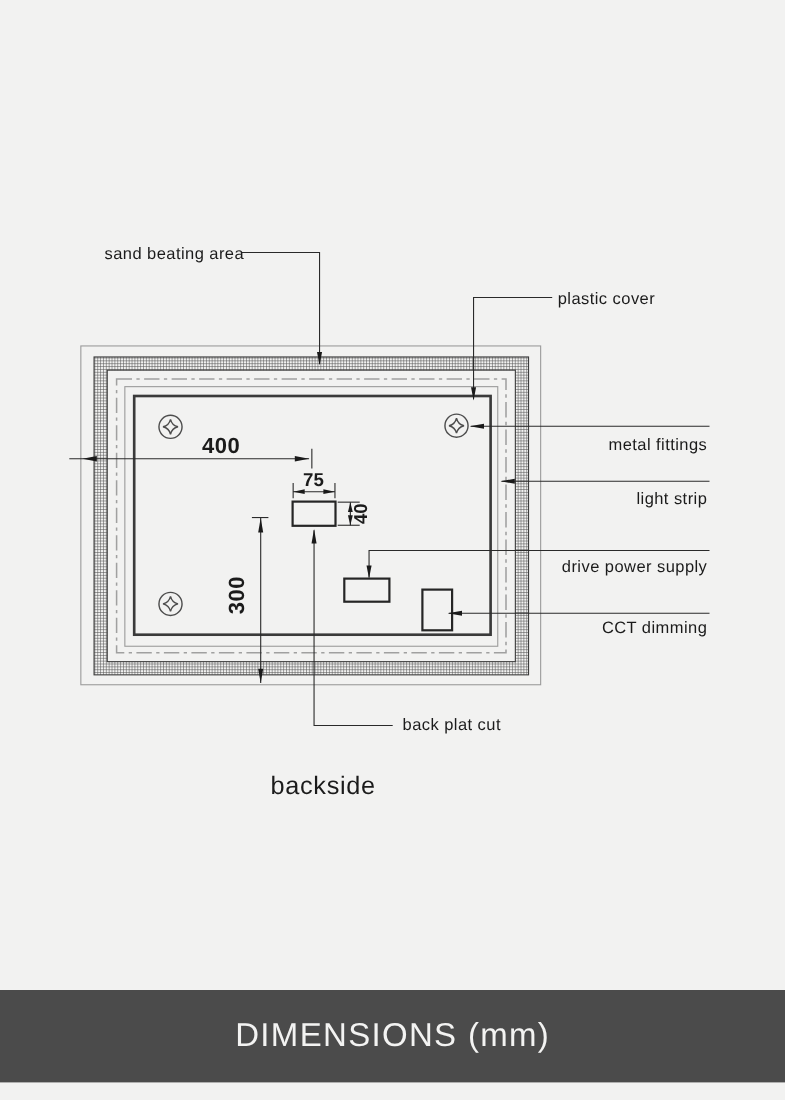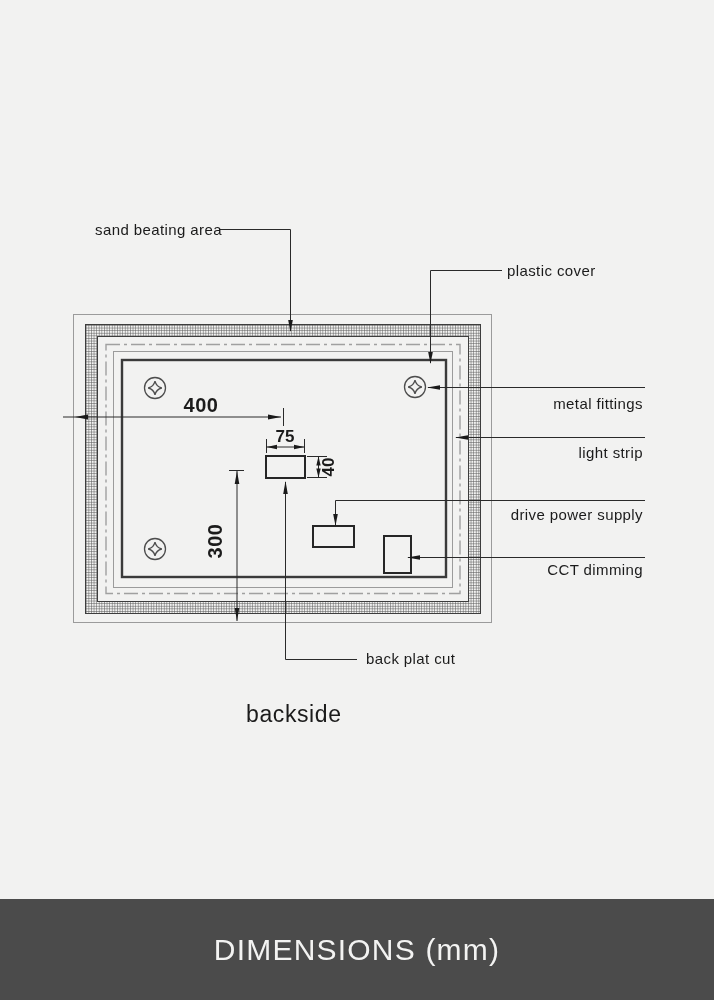--- a/index.html
+++ b/index.html
@@ -21,21 +21,21 @@
   .ah{fill:#1a1a1a;stroke:none;}
   .screw{fill:none;stroke:#4d4d4d;stroke-width:1.3;}
   text{font-family:"Liberation Sans",sans-serif;fill:#1b1b1b;}
   .lbl{font-size:15px;letter-spacing:0.4px;}
   .lbl-end{text-anchor:end;}
   .dim-txt{font-size:20px;font-weight:700;text-anchor:middle;letter-spacing:0.5px;}
   .dim-txt-sm{font-size:17px;font-weight:700;text-anchor:middle;}
   .caption{font-size:23px;letter-spacing:0.6px;}
   
   .footer-bar{
-    position:absolute;left:0;bottom:0;width:714px;height:101px;
+    position:absolute;left:0;bottom:16px;width:714px;height:84px;
     background:#4b4b4b;
     display:flex;align-items:center;justify-content:center;
   }
   .footer-title{
     color:#f3f3f2;font-size:30px;font-weight:400;letter-spacing:1.2px;
   }
 </style>
 </head>
 <body>
 

